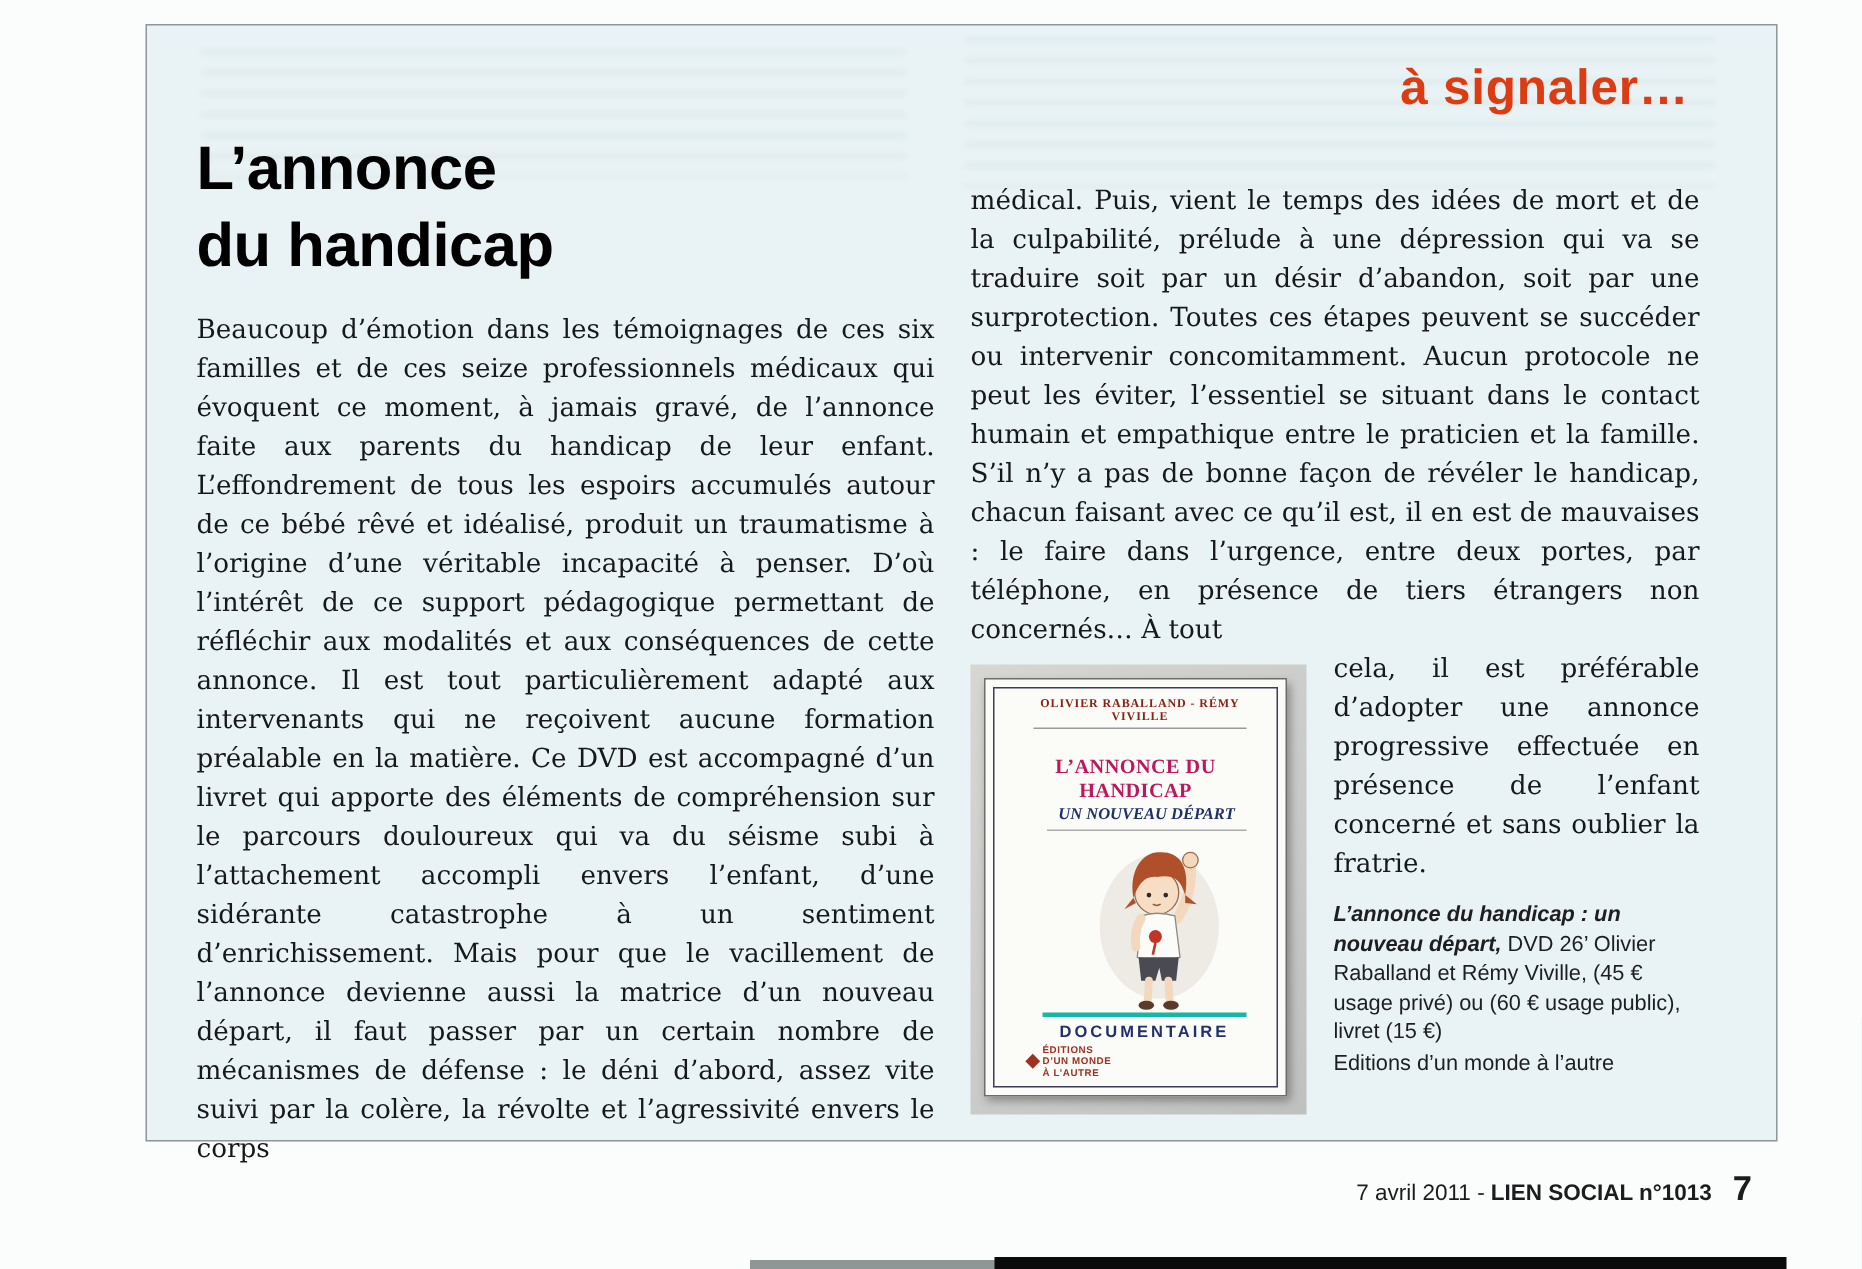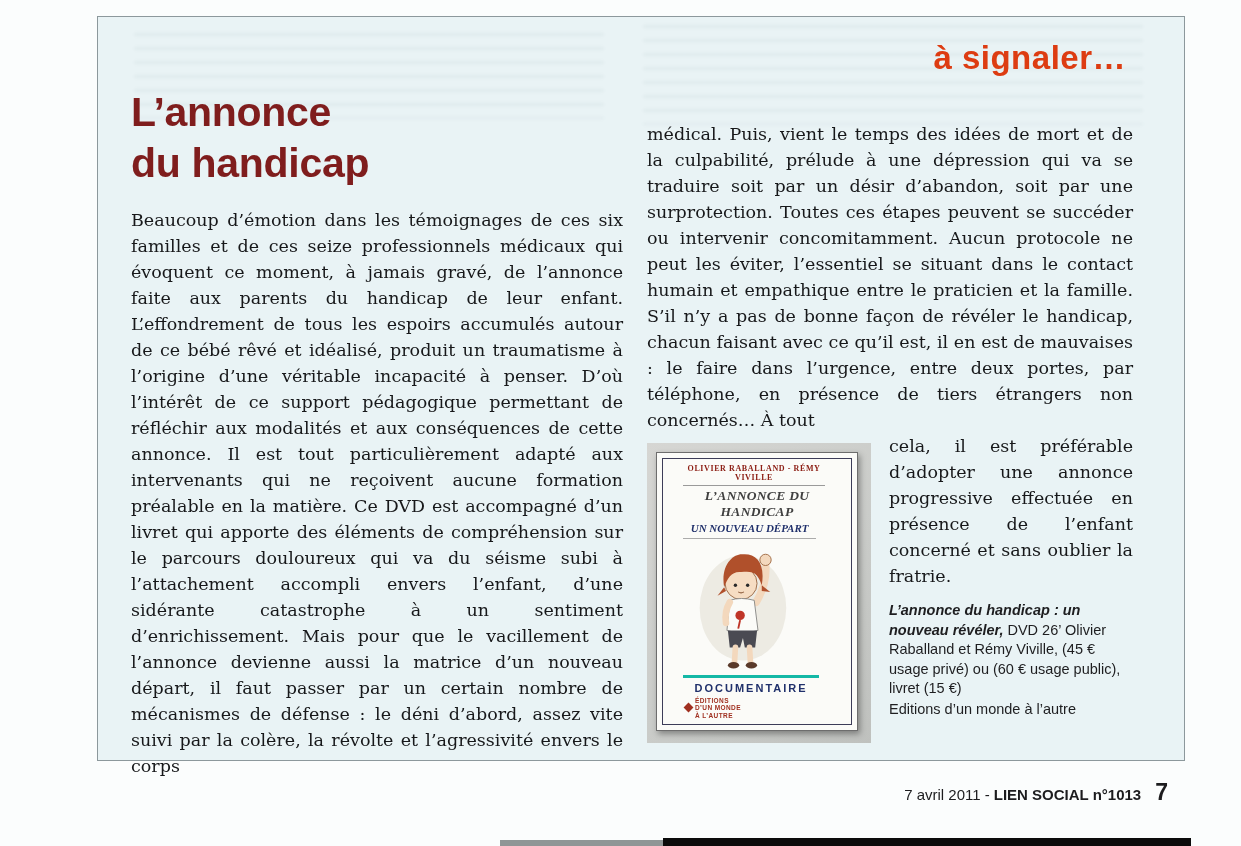--- a/index.html
+++ b/index.html
@@ -29,21 +29,21 @@
     font-size:33px;font-weight:700;letter-spacing:.5px;
     color:#dd3c12;
   }
 
   .left-col{position:absolute;left:33px;top:70px;width:492px;}
   .right-col{position:absolute;left:549px;top:104px;width:486px;}
 
   .title{
     margin:0 0 18px 0;
     font-size:41px;line-height:51px;font-weight:600;
-    color:#7f1d1d;letter-spacing:-.3px;
+    color:#000000;letter-spacing:-.3px;
   }
   .title span{display:block;}
 
   .body-text{
     margin:0;
     font-family:"DejaVu Serif","Liberation Serif",serif;
     font-size:17.5px;line-height:26px;
     color:#17181a;
     text-align:justify;
     hyphens:auto;-webkit-hyphens:auto;
@@ -59,33 +59,33 @@
     background:linear-gradient(135deg,#d6d6d3 0%,#c9cbc8 60%,#bfc1be 100%);
   }
   .cover{
     width:100%;height:100%;box-sizing:border-box;
     background:#fbfbf8;border:1px solid #6d6d6d;
     box-shadow:2px 3px 6px rgba(0,0,0,.35);
     display:flex;
   }
   .cover-frame{
     flex:1;margin:5px;border:1px solid #3c3c58;
-    display:flex;flex-direction:column;align-items:flex-start;
+    display:flex;flex-direction:column;align-items:flex-end;
     padding:5px 20px 4px;box-sizing:border-box;
   }
   .cover-authors{
     font-family:"Liberation Serif",serif;
     font-size:8px;font-weight:700;letter-spacing:.6px;
     color:#8d2016;text-transform:uppercase;text-align:center;
     width:96%;border-bottom:1px solid #9a9a9a;padding-bottom:3px;
   }
   .cover-title{
     font-family:"Liberation Serif",serif;
     font-size:13.5px;font-weight:700;letter-spacing:.3px;
-    color:#404040;text-transform:uppercase;margin-top:2px;text-align:center;font-style:italic;
+    color:#be185d;text-transform:uppercase;margin-top:17px;text-align:center;
   }
   .cover-subtitle{
     font-family:"Liberation Serif",serif;
     font-size:11px;font-style:italic;font-weight:700;
     color:#20306b;text-transform:uppercase;
     width:90%;text-align:center;border-bottom:1px solid #ababab;
     margin-top:2px;padding-bottom:4px;
   }
   .cover-art{margin:3px 0 0;}
   .cover-genre{
@@ -177,21 +177,21 @@
               <span style="display:block">à l’autre</span>
             </span>
           </div>
         </div>
       </div>
     </div>
 
     <p class="body-text">cela, il est préférable d’adopter une annonce progressive effectuée en présence de l’enfant concerné et sans oublier la fratrie.</p>
 
     <div class="caption">
-      <span class="cap-title">L’annonce du handicap : un nouveau révéler,</span><span> DVD 26’ Olivier Raballand et Rémy Viville, (45 € usage privé) ou (60 € usage public), livret (15 €)</span>
+      <span class="cap-title">L’annonce du handicap : un nouveau départ,</span><span> DVD 26’ Olivier Raballand et Rémy Viville, (45 € usage privé) ou (60 € usage public), livret (15 €)</span>
       <div class="cap-line">Editions d’un monde à l’autre</div>
     </div>
   </div>
 
 </div>
 
 <div class="footer">
   <span>7 avril 2011 - </span>
   <span class="journal">LIEN SOCIAL n°1013</span>
   <span class="pagenum">7</span>

